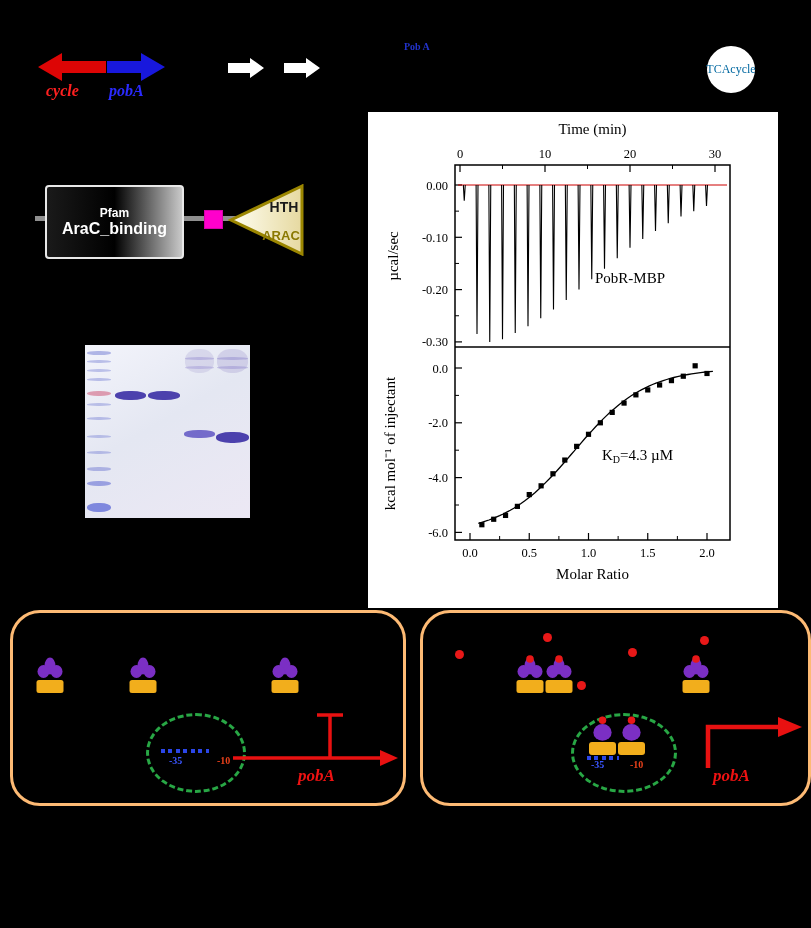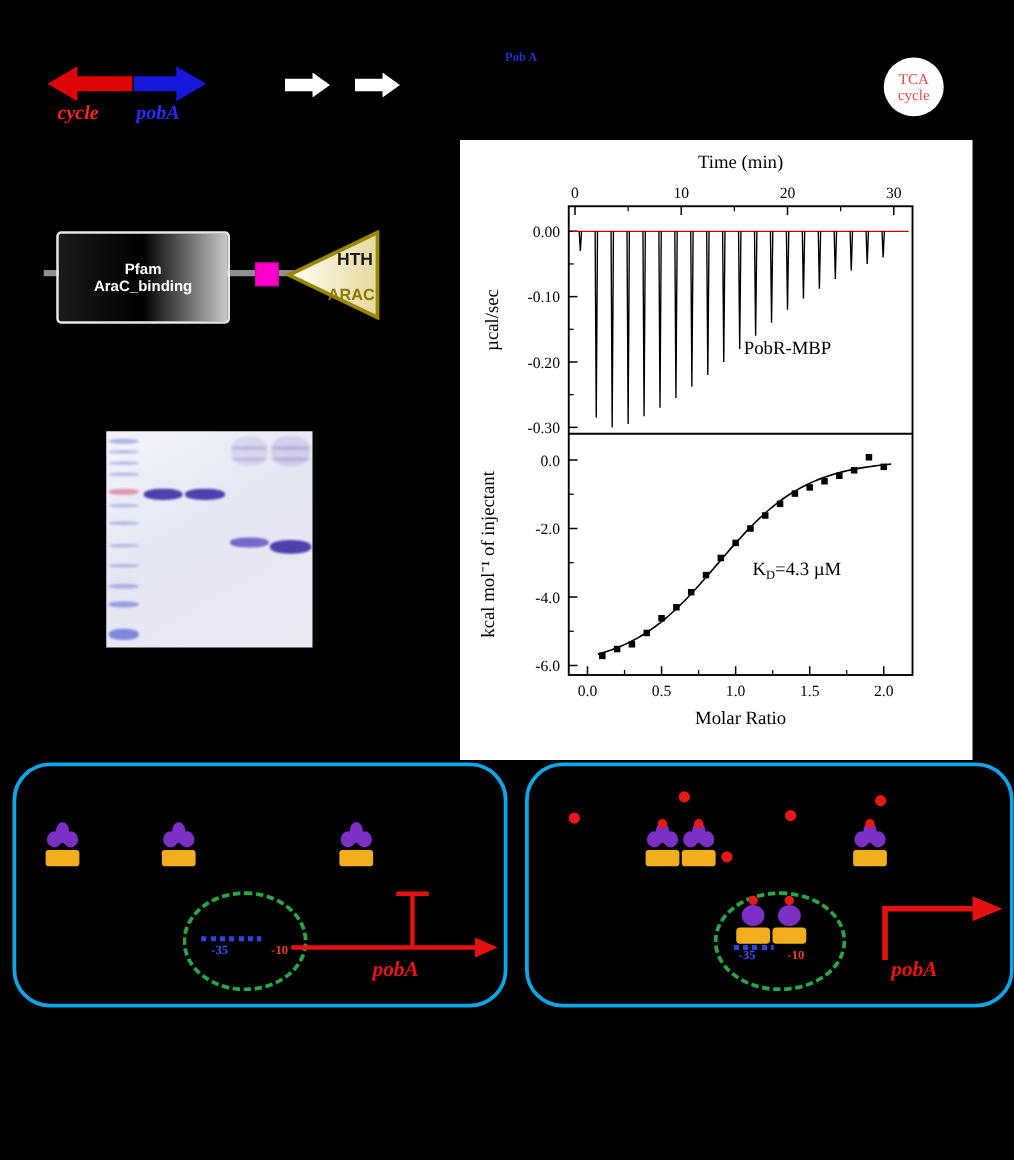--- a/index.html
+++ b/index.html
@@ -2,44 +2,44 @@
 <html><head>
 <meta charset="utf-8">
 <style>
   html,body{margin:0;padding:0}
   body{width:811px;height:928px;background:#000;position:relative;overflow:hidden;
        font-family:"Liberation Serif",serif}
   .abs{position:absolute}
   
   .gene-label{font:italic bold 16px "Liberation Serif",serif}
   .enzyme-label{font:bold 10px "Liberation Serif",serif;color:#2233cc}
-  .tca{width:48px;height:47px;background:#fff;border-radius:50%;color:#ef4444;
-       display:flex;flex-direction:column;align-items:center;justify-content:center;
+  .tca{width:48px;height:47px;background:#fff;border-radius:50%;color:#0369a1;
+       display:flex;flex-direction:row;align-items:center;justify-content:center;
        font:12px "Liberation Serif",serif;line-height:1.05;text-align:center}
   
   .backbone{background:#8f8f8f}
   .pfam-box{background:linear-gradient(to right,#1a1a1a 0%,#000 50%,#c9c9c9 100%);
        border:2px solid #e8e8e8;border-radius:4px;color:#fff;display:flex;flex-direction:column;
        align-items:center;justify-content:center;font-family:"Liberation Sans",sans-serif;text-align:center}
   .pfam-t1{font-weight:bold;font-size:12px}
-  .pfam-t2{font-weight:bold;font-size:12px}
+  .pfam-t2{font-weight:bold;font-size:16px}
   .linker{width:17px;height:17px;background:#ff00cc;border:1px solid #d400aa}
   .tri-hth{font:bold 14px "Liberation Sans",sans-serif;fill:#1a1a1a}
   .tri-arac{font:bold 13px "Liberation Sans",sans-serif;fill:#8a7800}
   
   .gel{background:linear-gradient(150deg,#f3f4fb 0%,#e4e7f2 45%,#ece8f4 100%)}
   .band{position:absolute;border-radius:45%;filter:blur(.7px)}
   
   .itc{background:#fff}
   #itc-svg text{font-family:"Liberation Serif",serif;fill:#000}
   #itc-svg .tk{font-size:12.5px}
   #itc-svg .ax{font-size:15px}
   #itc-svg .annot{font-size:15px}
   
-  .model{border:3px solid #0ea5e9;border-radius:30px;background:#000}
+  .model{border:3px solid #fdba74;border-radius:30px;background:#000}
   .promoter-ellipse{border:3.5px dashed #28a745;border-radius:50%}
   .op-dots{height:4px;background:repeating-linear-gradient(90deg,#2b46e8 0 4px,transparent 4px 7.5px)}
   .m35{font:bold 10px "Liberation Serif",serif;color:#3a55ff}
   .m10{font:bold 10px "Liberation Serif",serif;color:#e8401a}
   .gene-italic{font:italic bold 17px "Liberation Serif",serif;color:#ee1212}
   .dot{width:9px;height:9px;border-radius:50%;background:#e81818}
   .opbox{width:27px;height:13px;border-radius:3px;background:#f2ae1c}
 </style>
 </head>
 <body>

